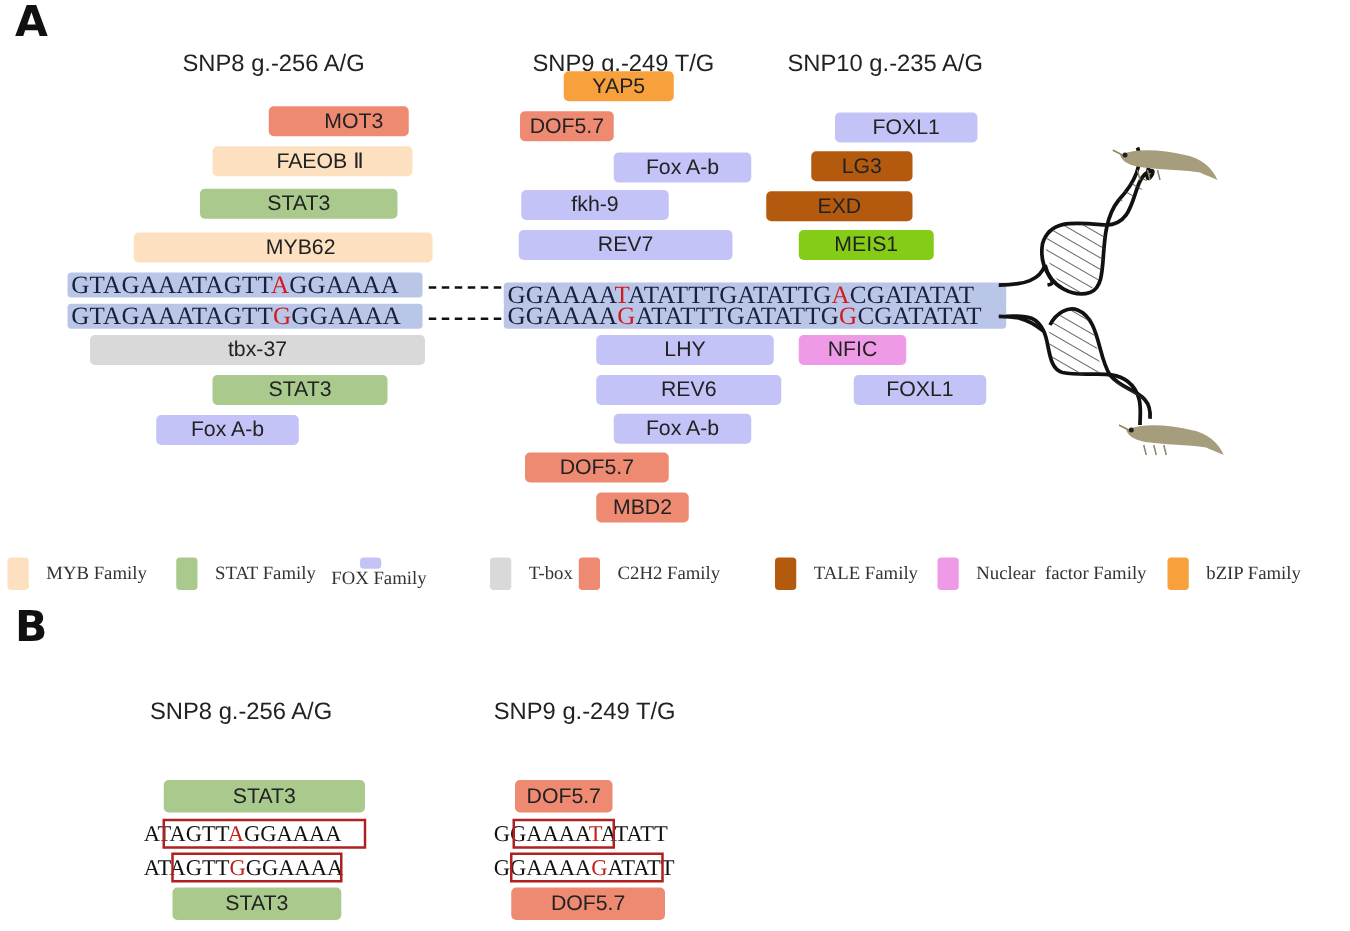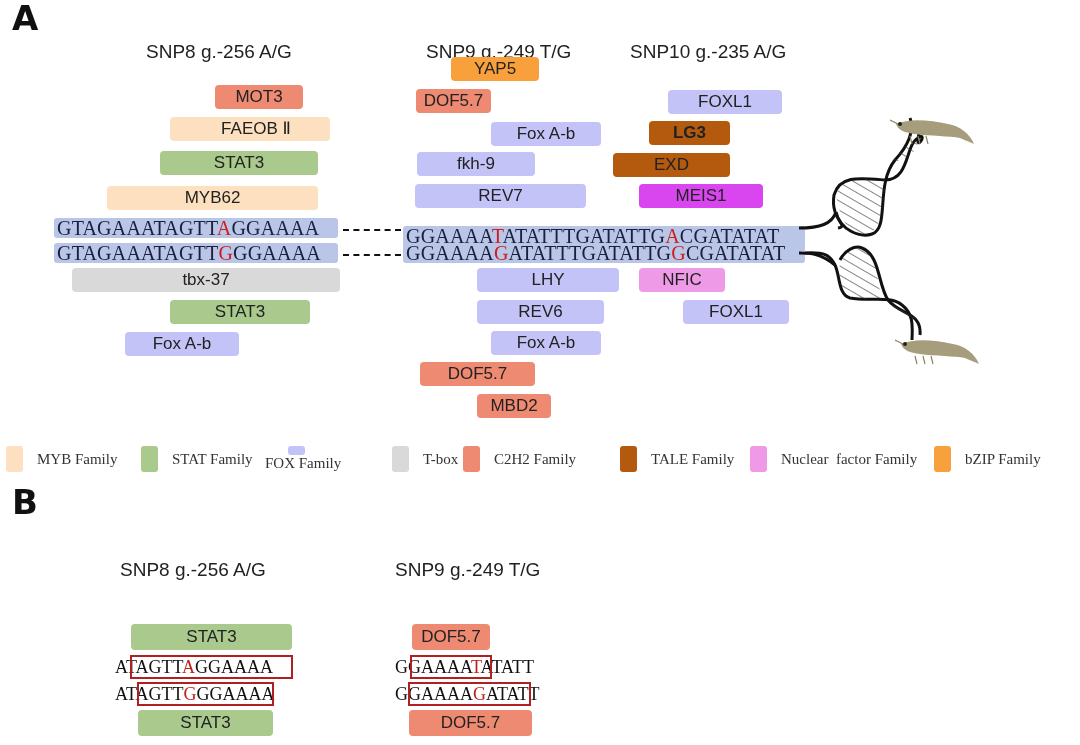--- a/index.html
+++ b/index.html
@@ -20,51 +20,51 @@
   .shrimp{position:absolute;}
 </style>
 </head>
 <body>
 
 <div class="panel-label" style="left:12px;top:-2px;">A</div>
 <div class="snp-title" style="left:146px;top:6px;">SNP8 g.-256 A/G</div>
 <div class="snp-title" style="left:426px;top:6px;">SNP9 g.-249 T/G</div>
 <div class="snp-title" style="left:630px;top:6px;">SNP10 g.-235 A/G</div>
 
-<div class="tf" style="left:215px;top:85px;width:88px;background:#ef8a72;">MOT3</div>
+<div class="tf" style="left:215px;top:85px;width:88px;background:#ef8a72;padding-left:24px;">MOT3</div>
 <div class="tf" style="left:170px;top:117px;width:148px;background:#fde0bf;padding-left:12px;">FAEOB Ⅱ</div>
 <div class="tf" style="left:160px;top:151px;width:158px;background:#a9c98d;">STAT3</div>
-<div class="tf" style="left:107px;top:186px;width:211px;background:#fde0bf;">MYB62</div>
+<div class="tf" style="left:107px;top:186px;width:211px;background:#fde0bf;padding-left:28px;">MYB62</div>
 
 <div class="tf" style="left:451px;top:57px;width:88px;background:#f8a03c;">YAP5</div>
 <div class="tf" style="left:416px;top:89px;width:75px;background:#ef8a72;">DOF5.7</div>
 <div class="tf" style="left:491px;top:122px;width:110px;background:#c3c3f8;">Fox A-b</div>
 <div class="tf" style="left:417px;top:152px;width:118px;background:#c3c3f8;">fkh-9</div>
 <div class="tf" style="left:415px;top:184px;width:171px;background:#c3c3f8;">REV7</div>
 
 <div class="tf" style="left:668px;top:90px;width:114px;background:#c3c3f8;">FOXL1</div>
-<div class="tf" style="left:649px;top:121px;width:81px;background:#b35a0f;font-weight:bold;">LG3</div>
+<div class="tf" style="left:649px;top:121px;width:81px;background:#b35a0f;">LG3</div>
 <div class="tf" style="left:613px;top:153px;width:117px;background:#b35a0f;">EXD</div>
-<div class="tf" style="left:639px;top:184px;width:124px;background:#d946ef;">MEIS1</div>
+<div class="tf" style="left:639px;top:184px;width:108px;background:#84cc16;">MEIS1</div>
 
 <div class="seq" style="left:54px;top:218px;width:278px;"><span>GTAGAAATAGTT</span><span class="snp">A</span><span>GGAAAA</span></div>
 <div class="dash" style="left:343px;top:229px;width:58px;"></div>
 <div class="seq" style="left:403px;top:226px;width:396px;"><span>GGAAAA</span><span class="snp">T</span><span>ATATTTGATATTG</span><span class="snp">A</span><span>CGATATAT</span></div>
 
 <div class="seq" style="left:54px;top:243px;width:278px;"><span>GTAGAAATAGTT</span><span class="snp">G</span><span>GGAAAA</span></div>
 <div class="dash" style="left:343px;top:254px;width:58px;"></div>
 <div class="seq" style="left:403px;top:243px;width:396px;"><span>GGAAAA</span><span class="snp">G</span><span>ATATTTGATATTG</span><span class="snp">G</span><span>CGATATAT</span></div>
 
 <div class="tf" style="left:72px;top:268px;width:268px;background:#d9d9d9;">tbx-37</div>
 <div class="tf" style="left:170px;top:300px;width:140px;background:#a9c98d;">STAT3</div>
 <div class="tf" style="left:125px;top:332px;width:114px;background:#c3c3f8;">Fox A-b</div>
 
 <div class="tf" style="left:477px;top:268px;width:142px;background:#c3c3f8;">LHY</div>
 <div class="tf" style="left:639px;top:268px;width:86px;background:#ee9ae6;">NFIC</div>
-<div class="tf" style="left:477px;top:300px;width:127px;background:#c3c3f8;">REV6</div>
+<div class="tf" style="left:477px;top:300px;width:148px;background:#c3c3f8;">REV6</div>
 <div class="tf" style="left:683px;top:300px;width:106px;background:#c3c3f8;">FOXL1</div>
 <div class="tf" style="left:491px;top:331px;width:110px;background:#c3c3f8;">Fox A-b</div>
 <div class="tf" style="left:420px;top:362px;width:115px;background:#ef8a72;">DOF5.7</div>
 <div class="tf" style="left:477px;top:394px;width:74px;background:#ef8a72;">MBD2</div>
 
 <svg class="abs" style="left:790px;top:90px;" width="290" height="290" viewBox="0 0 290 290">
   <defs>
     <pattern id="hatch" width="8" height="8" patternUnits="userSpaceOnUse" patternTransform="rotate(-60)">
       <line x1="0" y1="0" x2="0" y2="8" stroke="#333" stroke-width="1.2"></line>
     </pattern>

